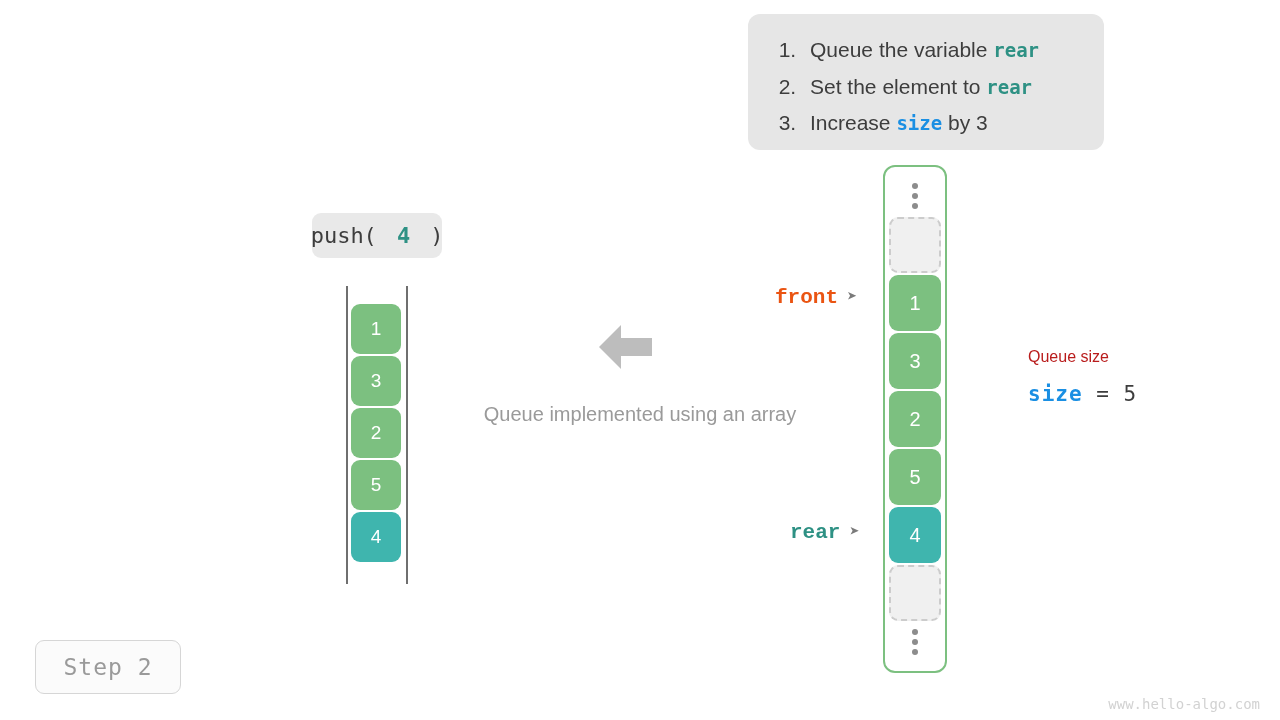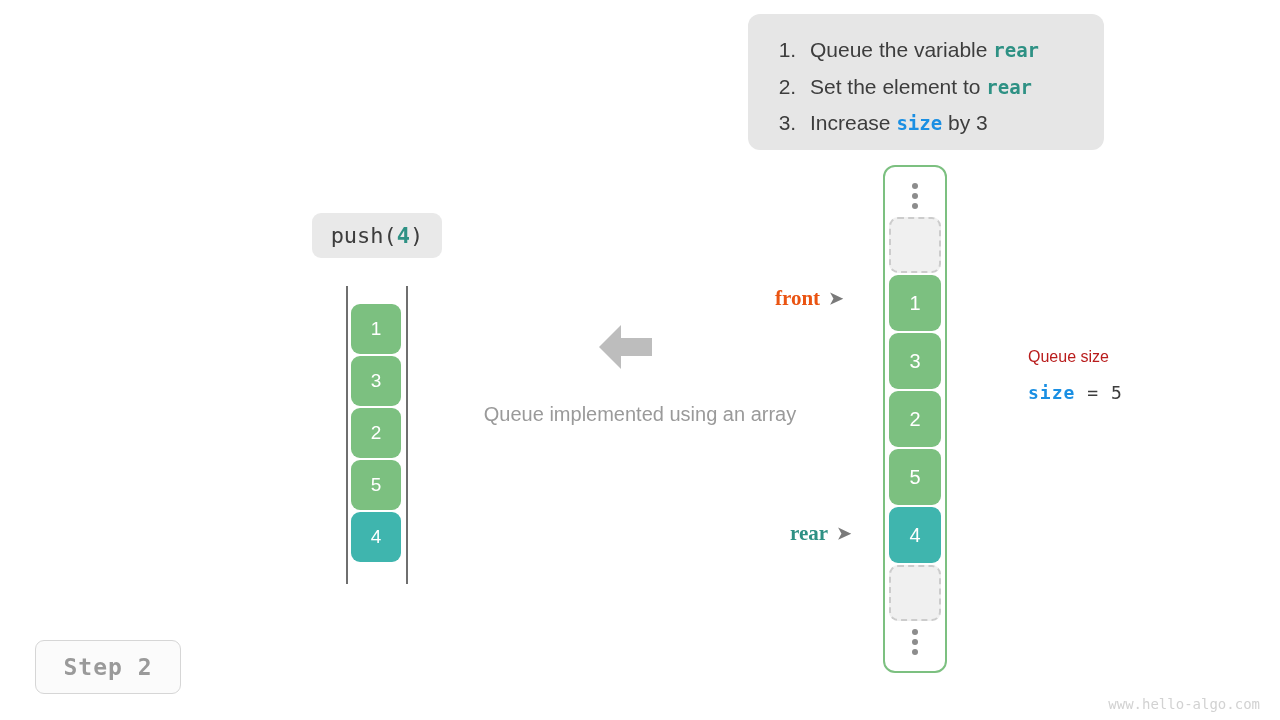--- a/index.html
+++ b/index.html
@@ -59,20 +59,21 @@
     width: 130px;
     height: 45px;
     background: #e9e9e9;
     border-radius: 9px;
     display: flex;
     align-items: center;
     justify-content: center;
     font-family: "DejaVu Sans Mono", monospace;
     font-size: 22px;
     color: #3d3d3d;
+    gap: 20px;
   }
   #push-badge .arg {
     color: #2e9184;
     font-weight: bold;
   }
 
   
   #left-queue {
     position: absolute;
     left: 346px;
@@ -184,21 +185,21 @@
     background: #f0f0f0;
     border: 2px dashed #cccccc;
   }
 
   
   .ptr {
     position: absolute;
     display: flex;
     align-items: center;
     gap: 9px;
-    font-family: Liberation Serif, serif;
+    font-family: Liberation Mono, monospace;
     font-size: 21px;
     font-weight: bold;
   }
   .ptr .marker { color: #7a7a7a; font-size: 17px; line-height: 1; }
   #ptr-front { left: 775px; top: 286px; color: #ea5412; }
   #ptr-rear  { left: 790px; top: 521px; color: #2e9184; }
 
   
   #size-info {
     position: absolute;
@@ -206,21 +207,21 @@
     top: 343px;
   }
   #size-info .title {
     color: #b91c1c;
     font-size: 16px;
     line-height: 28px;
   }
   #size-info .expr {
     margin-top: 11px;
     font-family: "DejaVu Sans Mono", monospace;
-    font-size: 18px;
+    font-size: 21px;
     color: #3d3d3d;
     letter-spacing: 1px;
   }
   #size-info .expr .var {
     color: #1a8fe3;
     font-weight: bold;
   }
 
   
   #step-badge {
@@ -230,21 +231,21 @@
     width: 146px;
     height: 54px;
     border: 1px solid #d6d6d6;
     border-radius: 9px;
     background: #fbfbfb;
     display: flex;
     align-items: center;
     justify-content: center;
     font-family: "DejaVu Sans Mono", monospace;
     font-size: 23px;
-    font-weight: bold;
+    font-weight: normal;
     color: #9a9a9a;
     letter-spacing: 1px;
     box-sizing: border-box;
   }
 
   
   #watermark {
     position: absolute;
     right: 20px;
     bottom: 8px;

